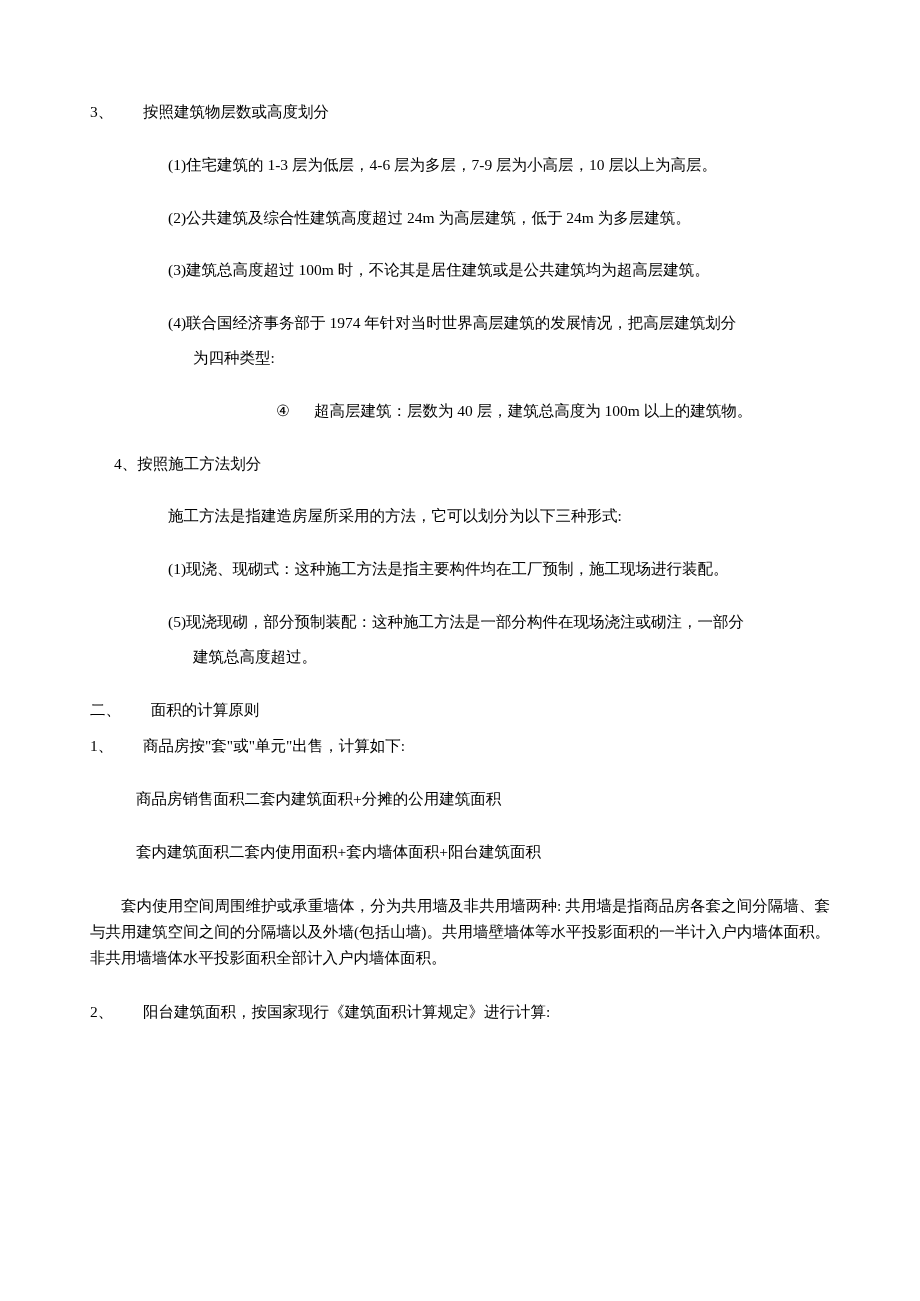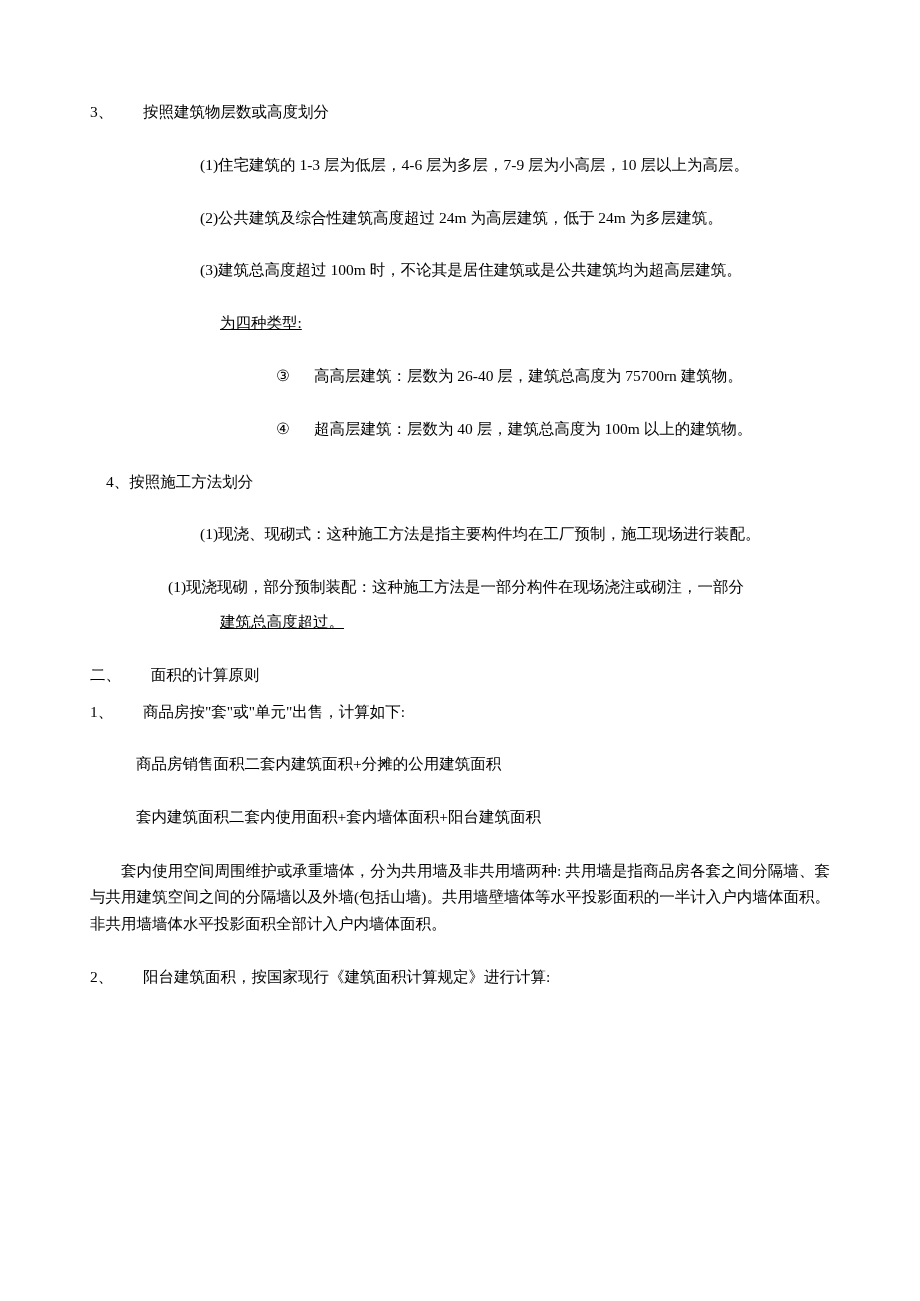--- a/index.html
+++ b/index.html
@@ -24,42 +24,40 @@
   }
   .num-sep {
     display: inline-block;
     margin-right: 22px;
   }
   .sub-block {
     margin-left: 78px;
   }
   .sub-line {
     margin-bottom: 28px;
-    margin-left: 32px;
   }
   .sub-line-wrap {
     margin-bottom: 10px;
   }
   .sub-line-cont {
-    margin-left: 52px;
+    margin-left: 25px;
     margin-bottom: 28px;
-    text-decoration: underline;
   }
   .circ-list {
     margin-left: 108px;
   }
   .circ-line {
     margin-bottom: 28px;
   }
   .circ-lbl {
     display: inline-block;
     width: 34px;
   }
   .sec4 {
-    margin-left: 16px;
+    margin-left: 24px;
     margin-bottom: 28px;
   }
   .sec4-body {
     margin-left: 60px;
   }
   .part2-head {
     margin-bottom: 12px;
   }
   .p2-num {
     display: inline-block;
@@ -86,38 +84,36 @@
 <div class="num-item">
   <span class="num-label">3、</span>
   <span class="num-sep"></span>
   <span>按照建筑物层数或高度划分</span>
 </div>
 
 <div class="sub-block">
   <div class="sub-line">(1)住宅建筑的 1-3 层为低层，4-6 层为多层，7-9 层为小高层，10 层以上为高层。</div>
   <div class="sub-line">(2)公共建筑及综合性建筑高度超过 24m 为高层建筑，低于 24m 为多层建筑。</div>
   <div class="sub-line">(3)建筑总高度超过 100m 时，不论其是居住建筑或是公共建筑均为超高层建筑。</div>
+  <div class="sub-line-wrap">(4)联合国经济事务部于 1974 年针对当时世界高层建筑的发展情况，把高层建筑划分</div>
   <div class="sub-line-cont">为四种类型:</div>
 
   <div class="circ-list">
-    <div class="circ-line">
-      <span class="circ-lbl">③</span>
-      <span>高高层建筑：层数为 26-40 层，建筑总高度为 75700rn 建筑物。</span>
-    </div>
     <div class="circ-line">
       <span class="circ-lbl">④</span>
       <span>超高层建筑：层数为 40 层，建筑总高度为 100m 以上的建筑物。</span>
     </div>
   </div>
 </div>
 
 <div class="sec4">4、按照施工方法划分</div>
 <div class="sub-block sec4-body" style="margin-left:78px;">
+  <div class="sub-line">施工方法是指建造房屋所采用的方法，它可以划分为以下三种形式:</div>
   <div class="sub-line">(1)现浇、现砌式：这种施工方法是指主要构件均在工厂预制，施工现场进行装配。</div>
-  <div class="sub-line-wrap">(1)现浇现砌，部分预制装配：这种施工方法是一部分构件在现场浇注或砌注，一部分</div>
+  <div class="sub-line-wrap">(5)现浇现砌，部分预制装配：这种施工方法是一部分构件在现场浇注或砌注，一部分</div>
   <div class="sub-line-cont">建筑总高度超过。</div>
 </div>
 
 <div class="part2-head">
   <span class="p2-num">二、</span>
   <span class="p2-sep"></span>
   <span>面积的计算原则</span>
 </div>
 
 <div class="num-item">

